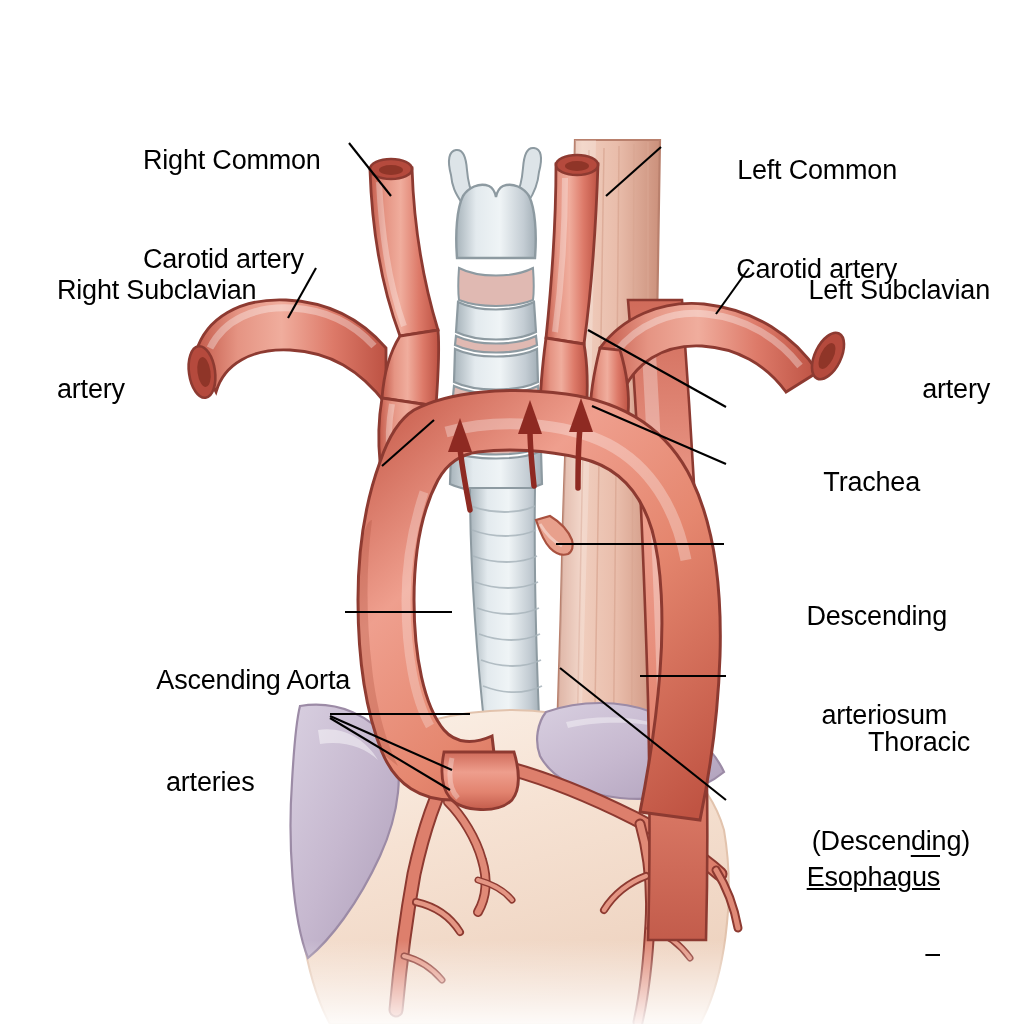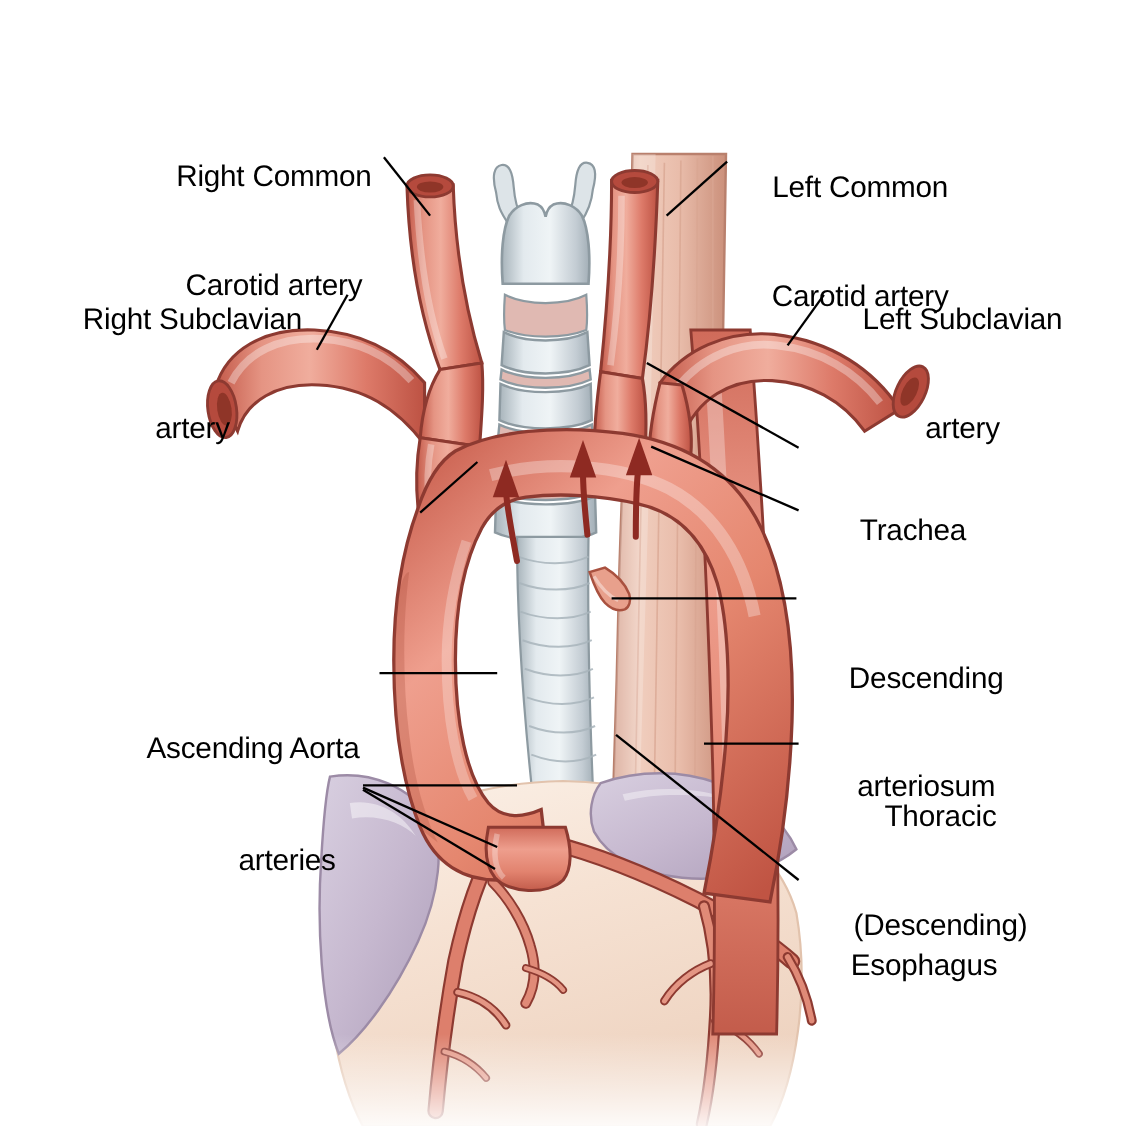--- a/index.html
+++ b/index.html
@@ -18,22 +18,22 @@
   #art { position: absolute; inset: 0; }
   .lbl {
     position: absolute;
     font-family: "Liberation Sans", sans-serif;
     font-size: 27px;
     line-height: 33px;
     color: #000000;
     white-space: pre;
     letter-spacing: -0.2px;
   }
-  .lbl.l { text-align: center; }
-  .lbl.c { text-align: center; }
+  .lbl.l { text-align: right; }
+  .lbl.c { text-align: left; }
 </style>
 </head>
 <body>
 
 <div id="scene">
 
   <svg id="art" viewBox="0 0 1024 1024" width="1024" height="1024">
     <defs>
       <linearGradient id="gArt" x1="0" y1="0" x2="1" y2="0">
         <stop offset="0%" stop-color="#c45a4a"></stop>
@@ -356,17 +356,17 @@
 
   <div class="lbl l" style="left:740px; top:660px; width:230px;">
     <div>Thoracic</div>
     <div>(Descending)</div>
   </div>
 
   <div class="lbl c" style="left:166px; top:700px; width:190px;">
     <div>arteries</div>
   </div>
 
-  <div class="lbl l" style="left:740px; top:795px; width:200px;">
+  <div class="lbl l" style="left:740px; top:795px; width:200px;text-decoration:underline;">
     <div>Esophagus</div>
   </div>
 
 </div>
 
 </body></html>

